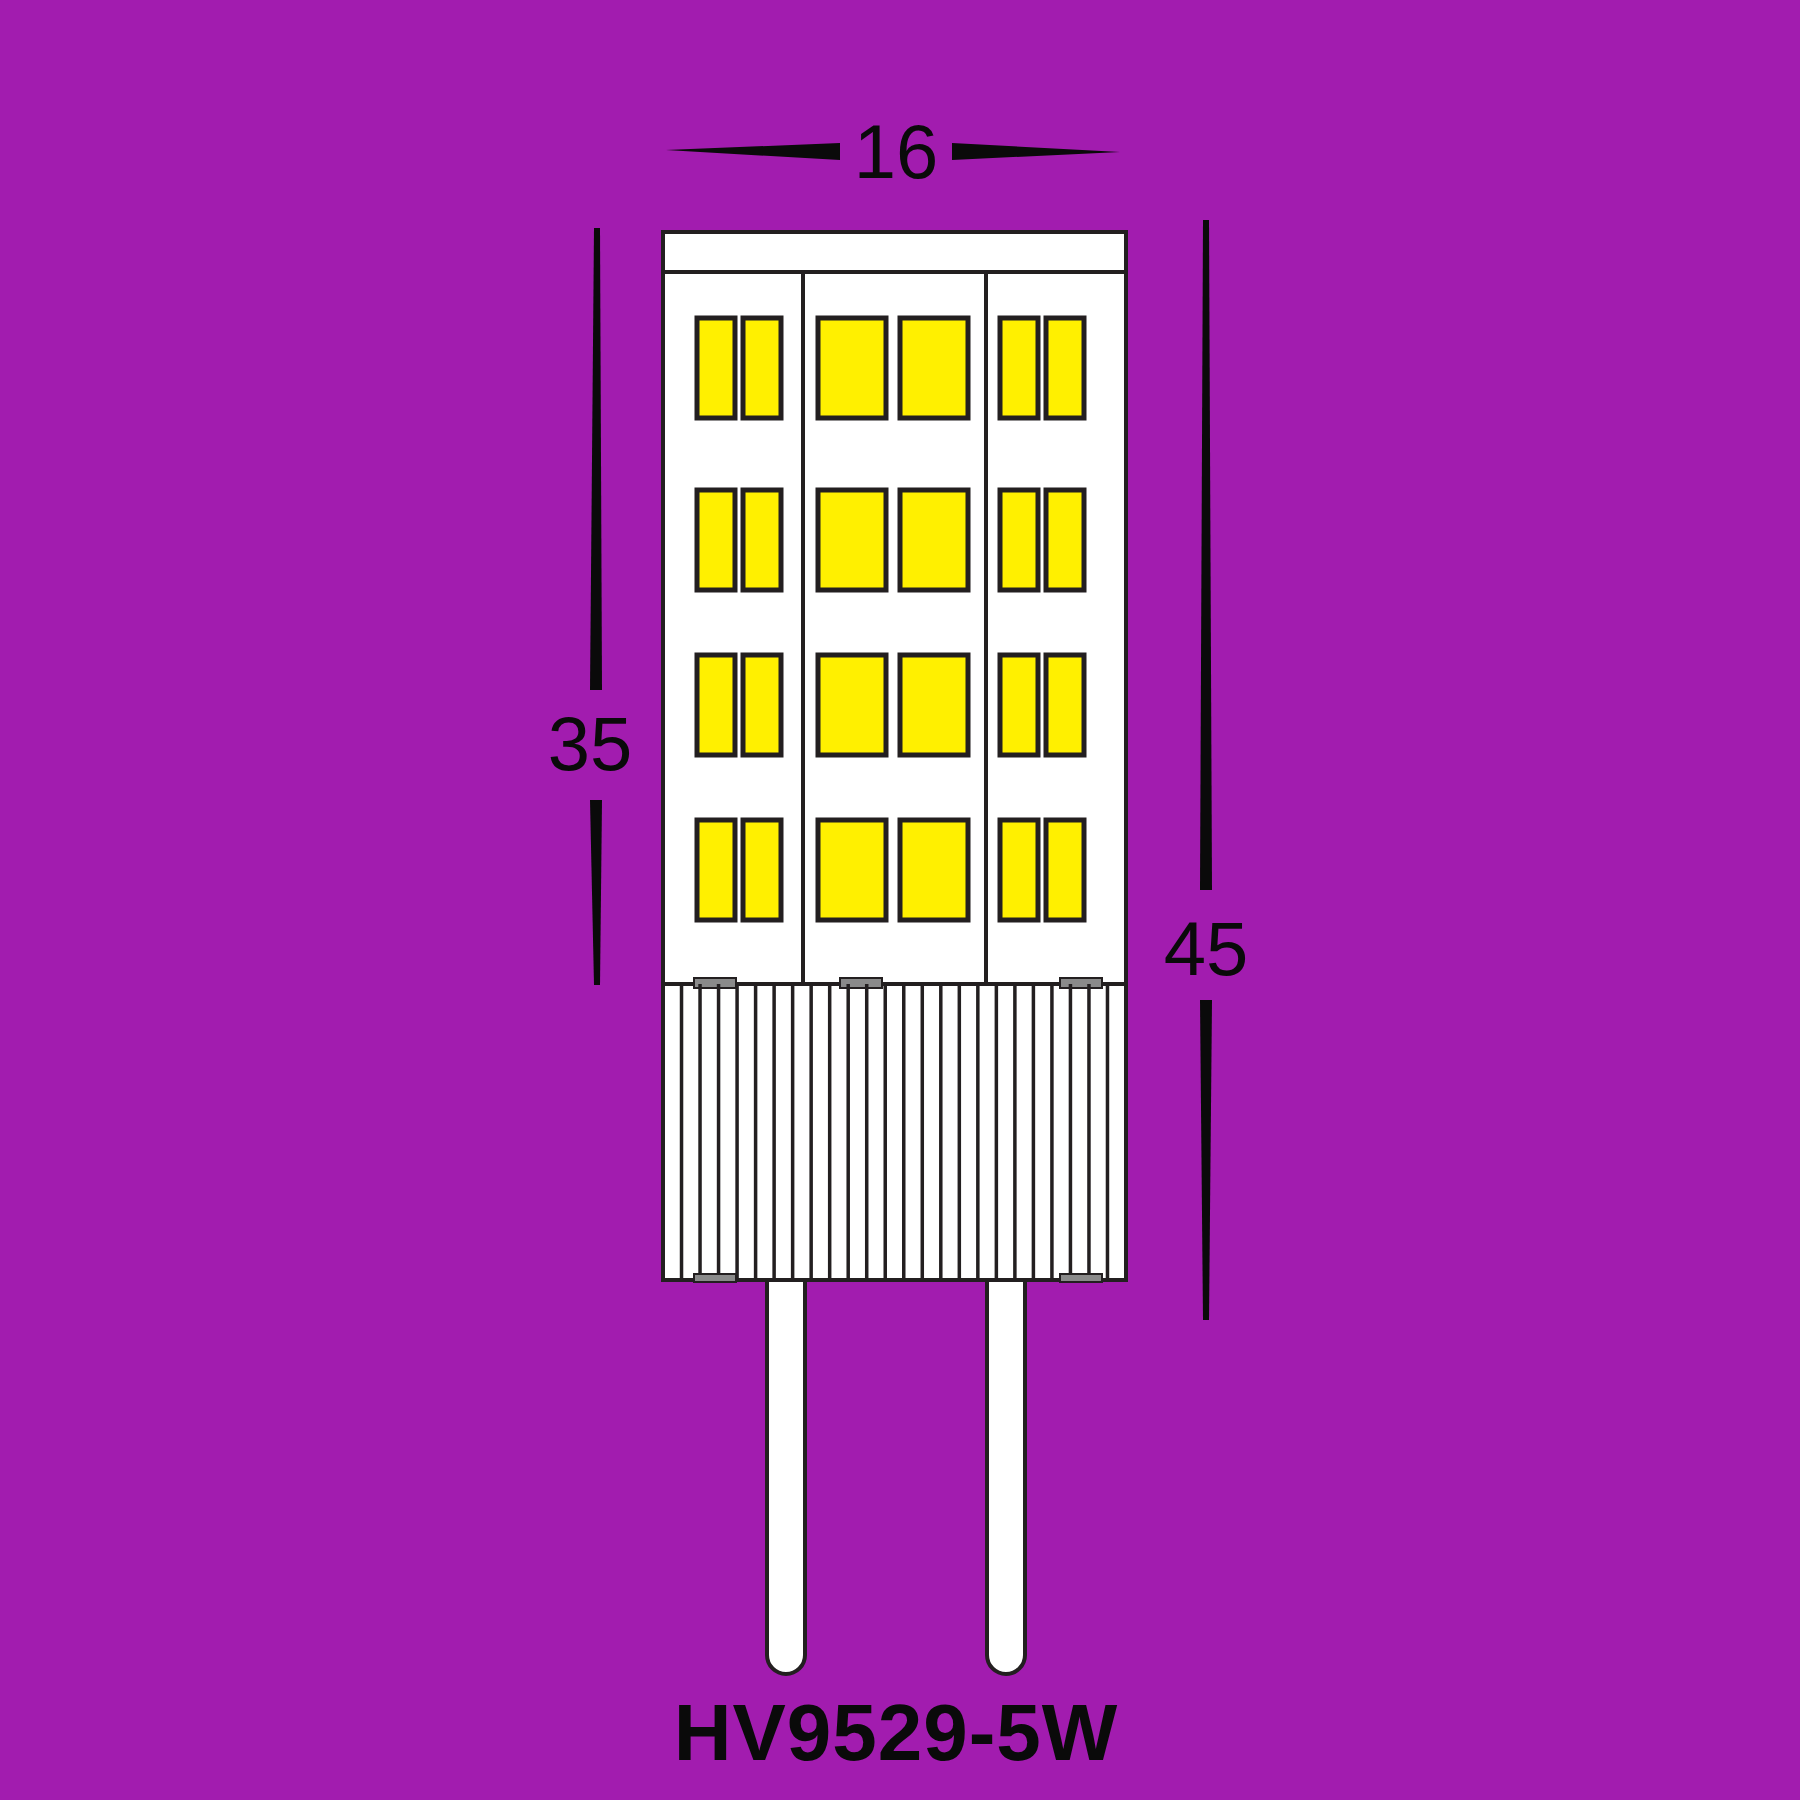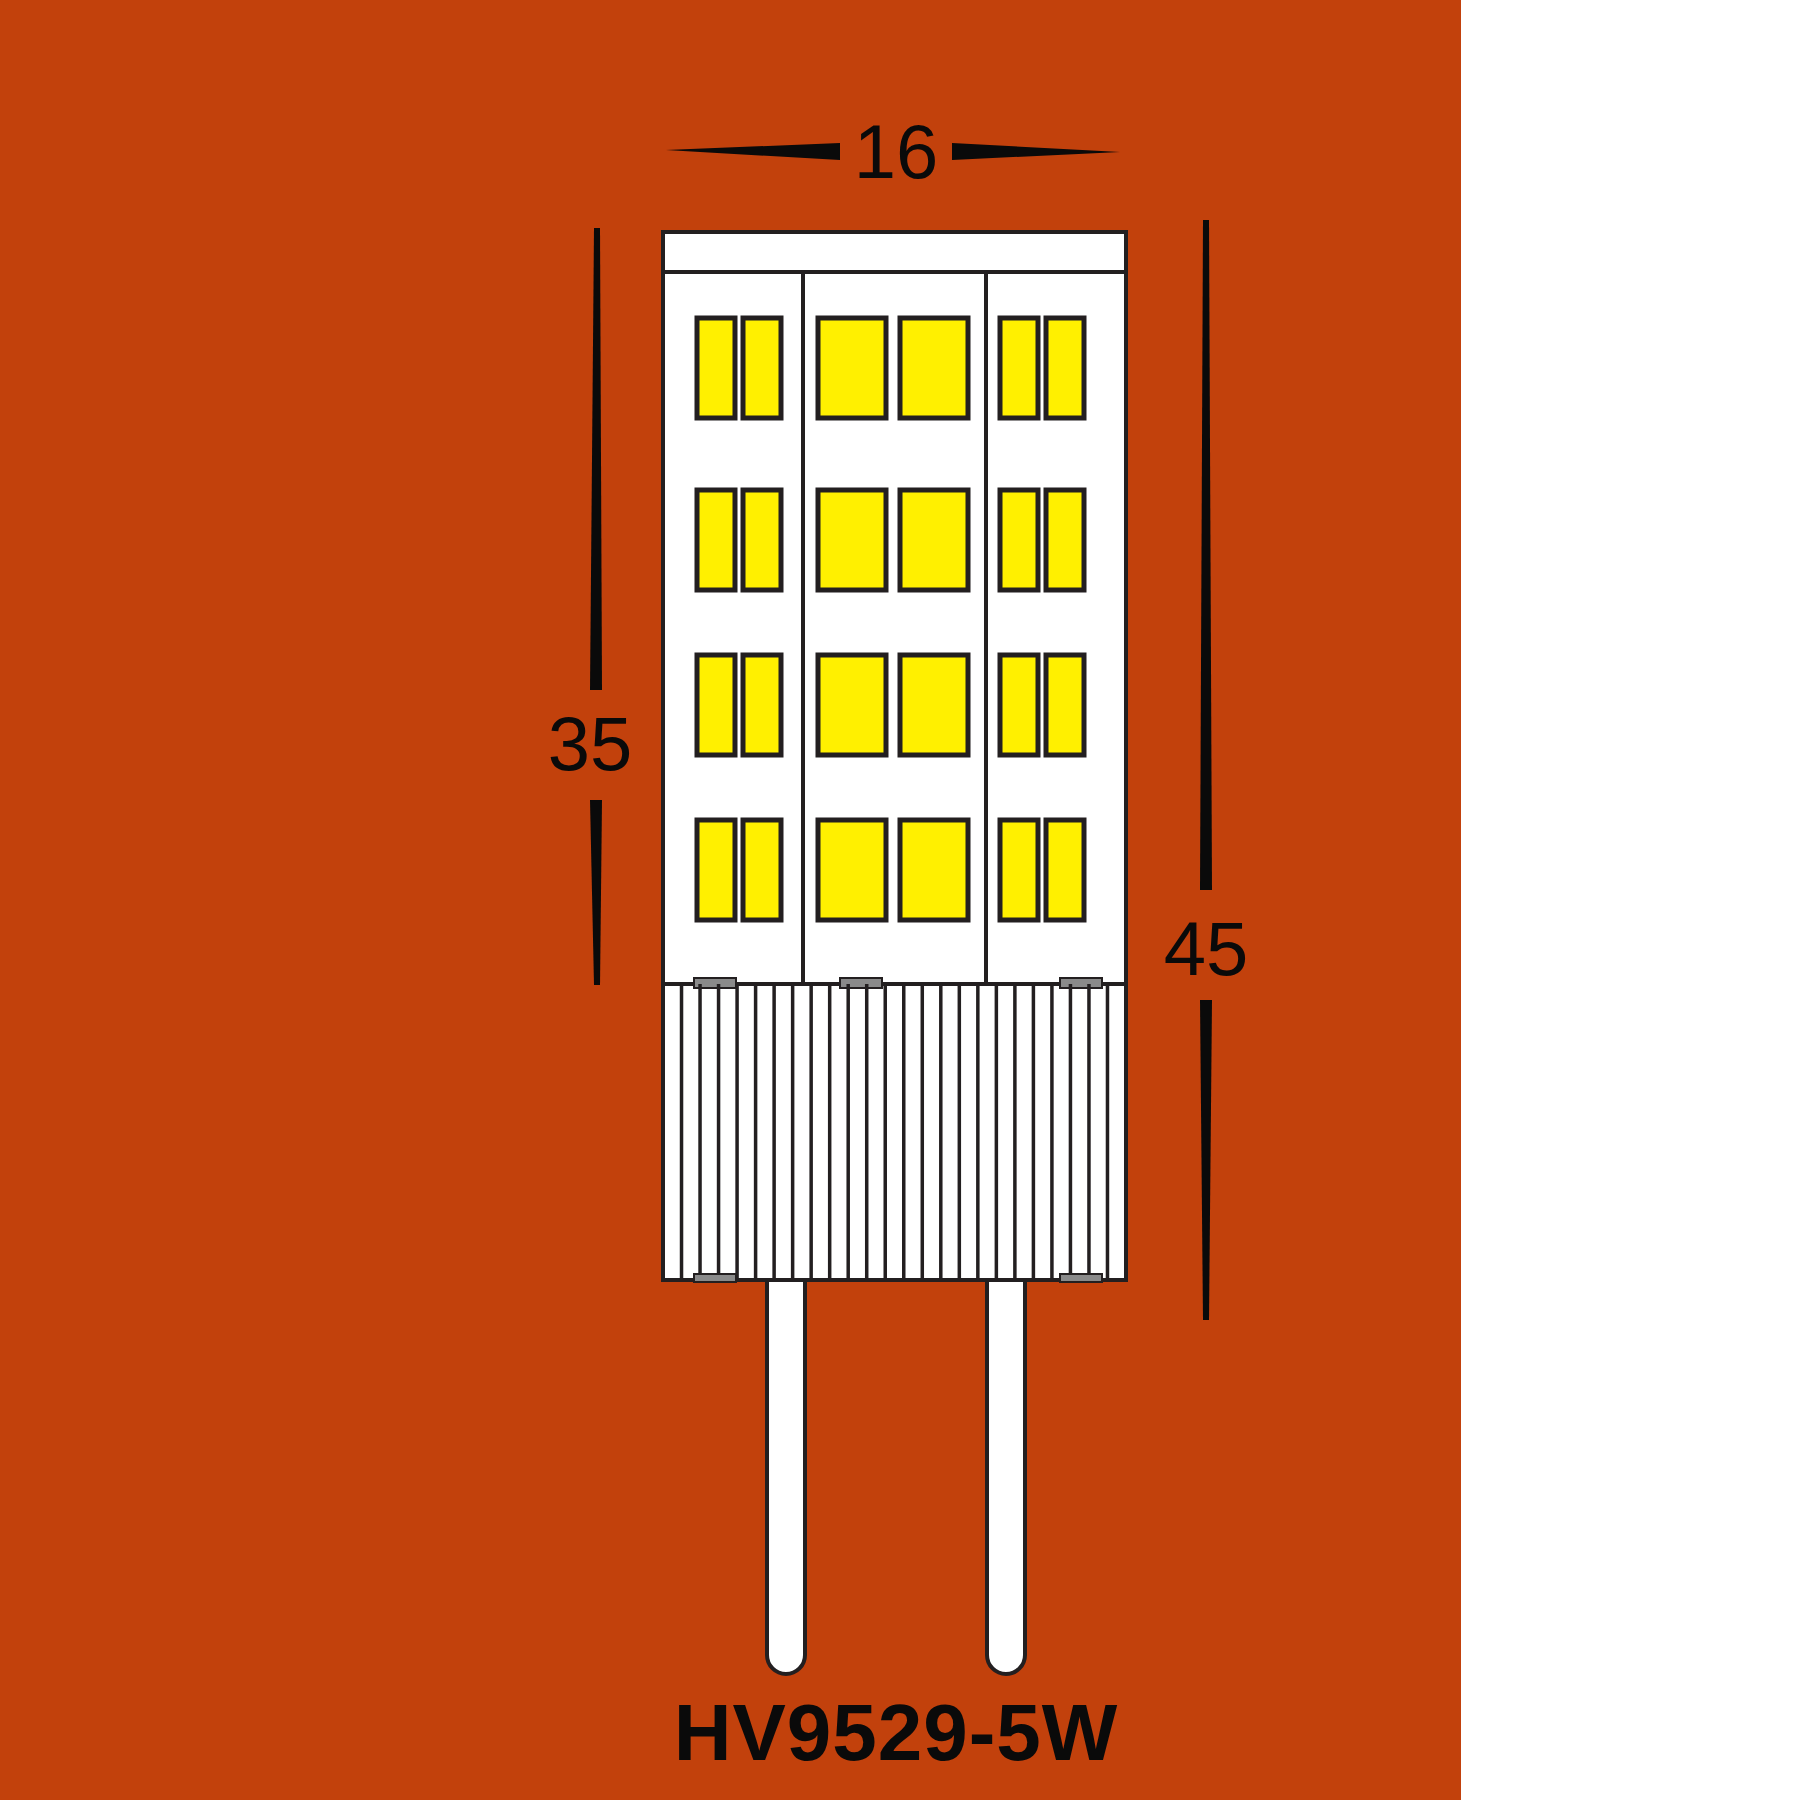--- a/index.html
+++ b/index.html
@@ -8,23 +8,23 @@
     background: #ffffff;
   }
   body {
     width: 1800px;
     height: 1800px;
     font-family: "Liberation Sans", sans-serif;
     overflow: hidden;
   }
   #stage {
     position: relative;
-    width: 1461px;
+    width: 1800px;
     height: 1800px;
-    background: #c2410c;
+    background: #a21caf;
   }
   #drawing {
     position: absolute;
     left: 0;
     top: 0;
     width: 1800px;
     height: 1800px;
     display: block;
   }
   .dimtext {

